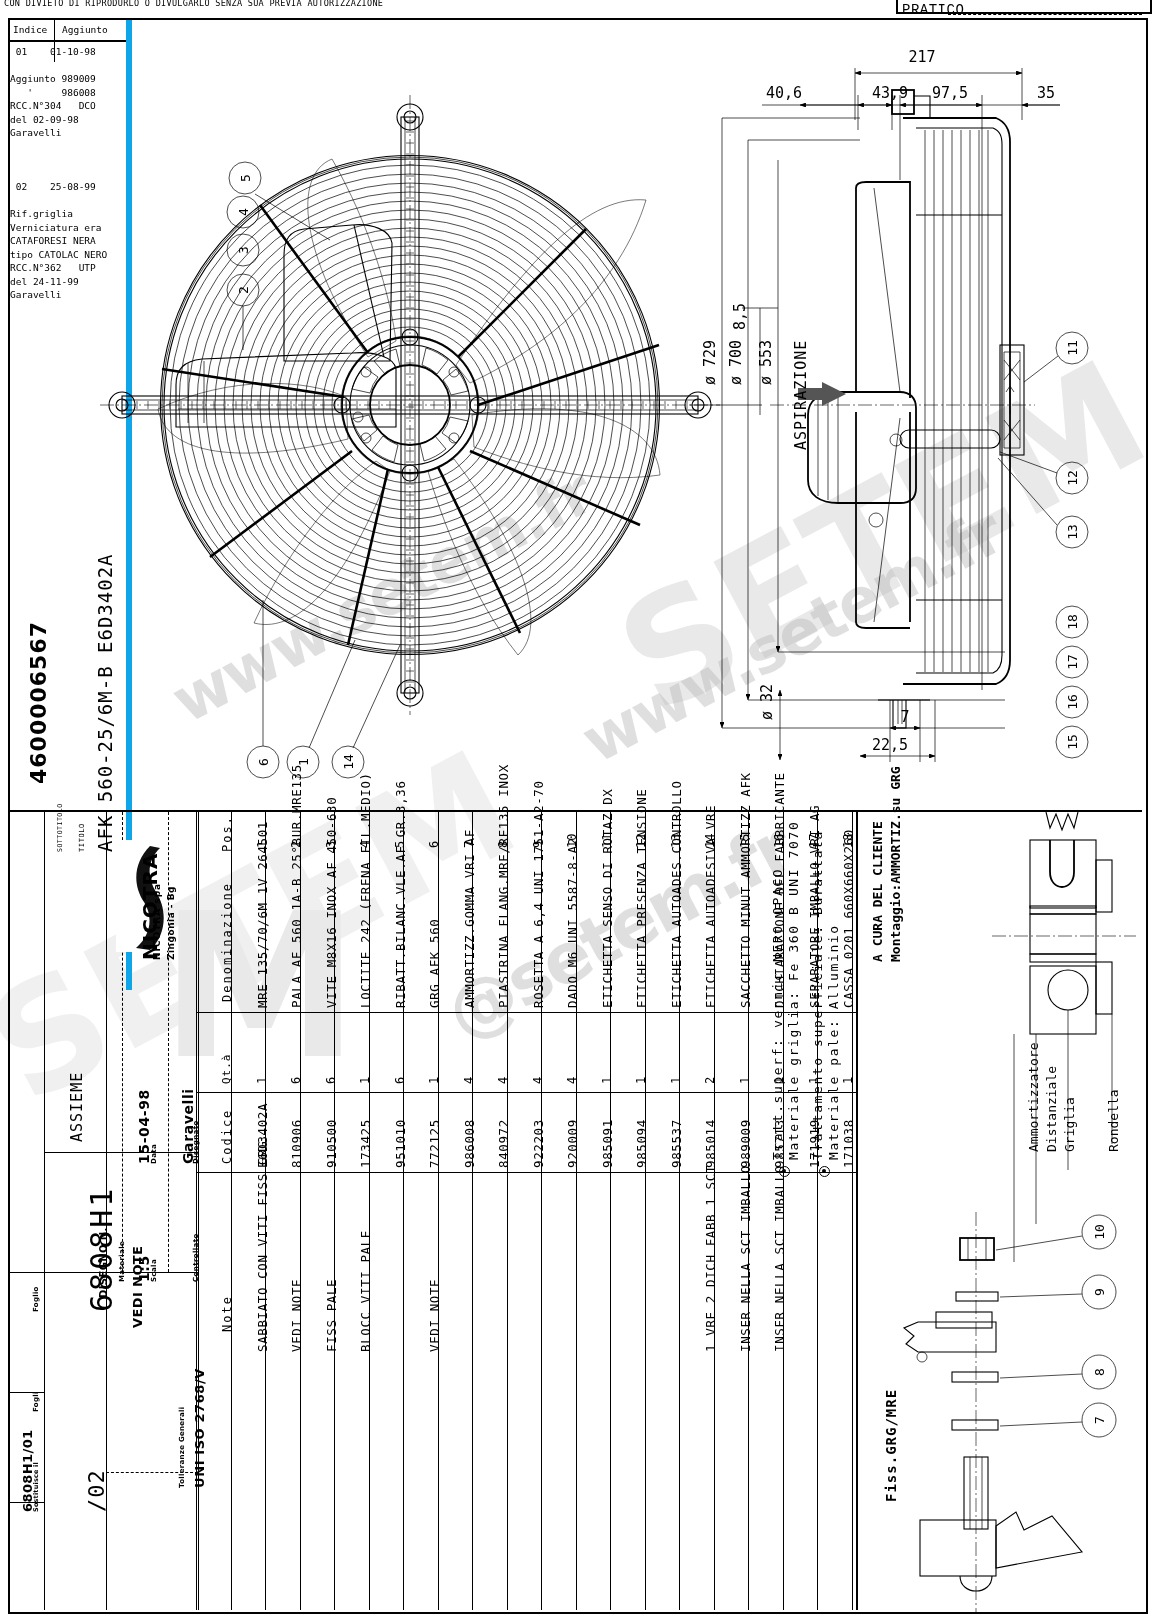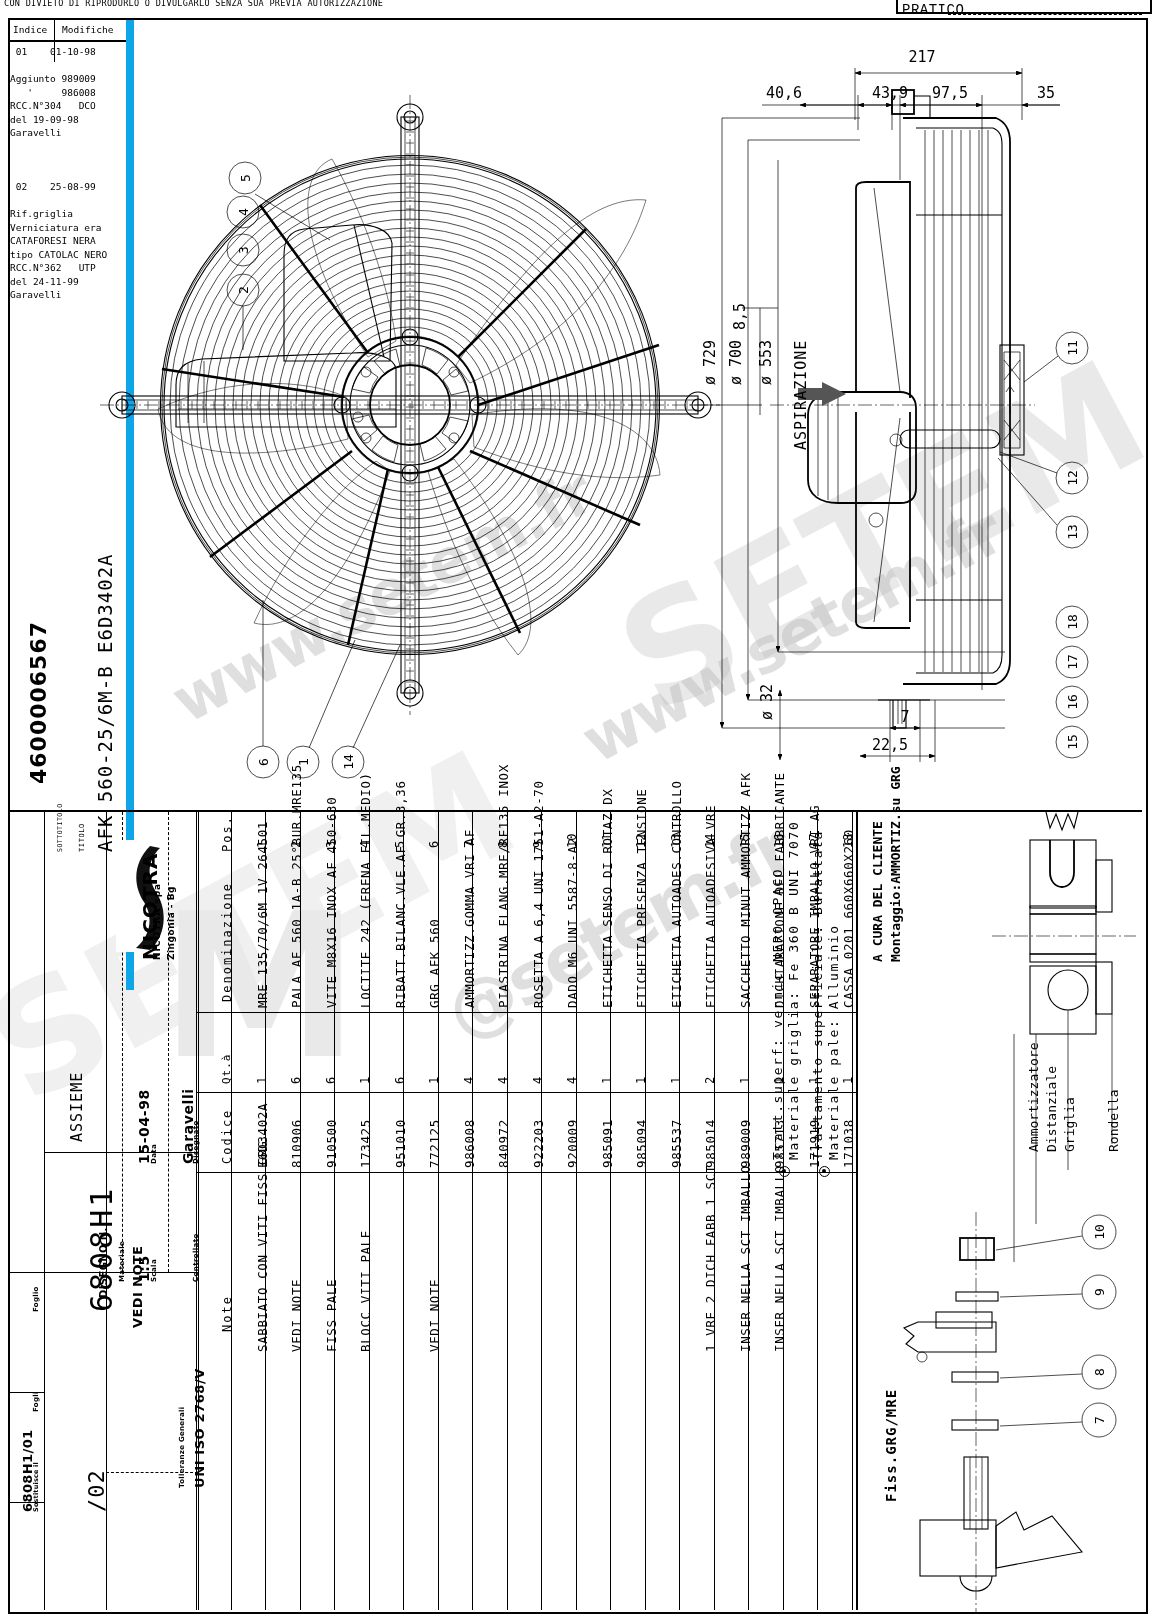--- a/index.html
+++ b/index.html
@@ -16,21 +16,21 @@
   #praticobox{position:absolute;left:896px;top:-16px;width:252px;height:28px;
               border:2px solid #000;border-top:none;}
   #praticolbl{position:absolute;left:902px;top:2px;font-size:14px;
               font-family:Liberation Mono, monospace;letter-spacing:.5px;}
   #praticodash{position:absolute;left:948px;top:14px;width:194px;
                border-bottom:1.5px dashed #000;}
 
   #outerframe{position:absolute;left:8px;top:18px;width:1136px;height:1592px;border:2px solid #000;}
 
   
-  #revtable{position:absolute;left:10px;top:20px;width:116px;height:970px;border-right:8px solid #0ea5e9;}
+  #revtable{position:absolute;left:10px;top:20px;width:116px;height:970px;border-right:6px solid #0ea5e9;}
   #revhdr{position:absolute;left:0;top:0;width:116px;height:20px;border-bottom:2px solid #000;}
   #revhdr .c1{position:absolute;left:3px;top:4px;font-size:9.5px;font-family:"DejaVu Sans Mono",monospace;}
   #revhdr .vline{position:absolute;left:44px;top:0;height:20px;border-left:1.5px solid #000;}
   #revhdr .c2{position:absolute;left:52px;top:4px;font-size:9.5px;font-family:"DejaVu Sans Mono",monospace;}
   .revblk{position:absolute;left:0;width:116px;font-size:9.5px;line-height:13.5px;
           font-family:"DejaVu Sans Mono",monospace;white-space:pre;}
   #revtick{position:absolute;left:44px;top:20px;height:22px;border-left:1.5px solid #000;}
 
   
   #leftid{position:absolute;left:-62px;top:690px;width:200px;text-align:center;
@@ -93,29 +93,29 @@
   <div id="praticobox"></div>
   <div id="praticolbl">PRATICO</div>
   <div id="praticodash"></div>
 
   <div id="outerframe"></div>
 
   <div id="revtable">
     <div id="revhdr">
       <span class="c1">Indice</span>
       <span class="vline"></span>
-      <span class="c2">Modifiche</span>
+      <span class="c2">Aggiunto</span>
     </div>
     <div id="revtick"></div>
     <div class="revblk" id="rev0" style="top:25px;"> 01    01-10-98
 
 Aggiunto 989009
    '     986008
 RCC.N°304   DCO
-del 19-09-98
+del 02-09-98
 Garavelli</div>
     <div class="revblk" id="rev1" style="top:160px;"> 02    25-08-99
 
 Rif.griglia
 Verniciatura era
 CATAFORESI NERA
 tipo CATOLAC NERO
 RCC.N°362   UTP
 del 24-11-99
 Garavelli</div>

